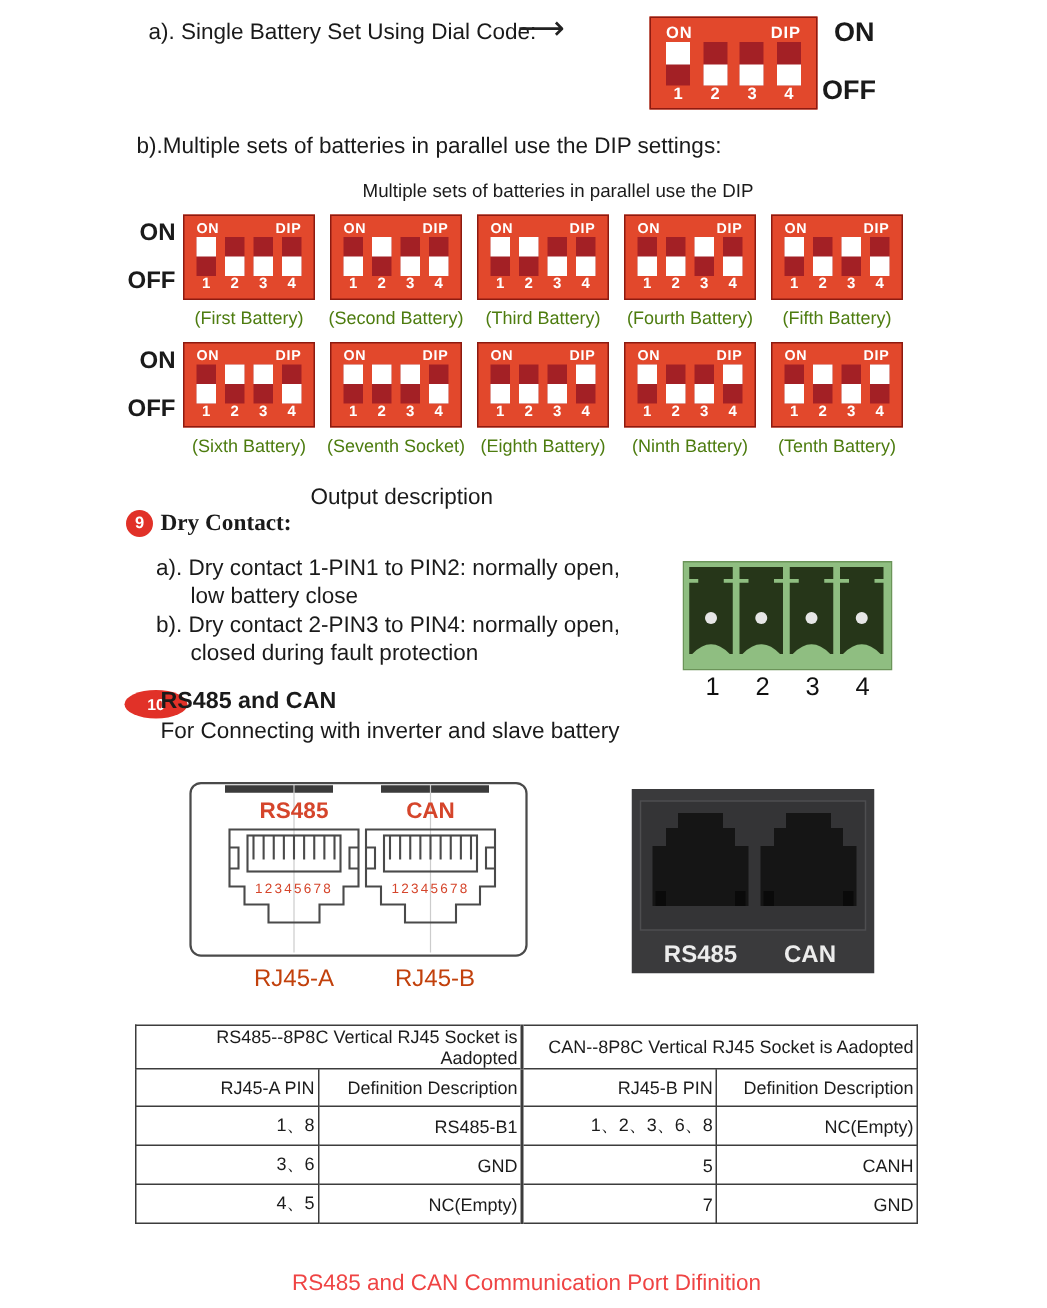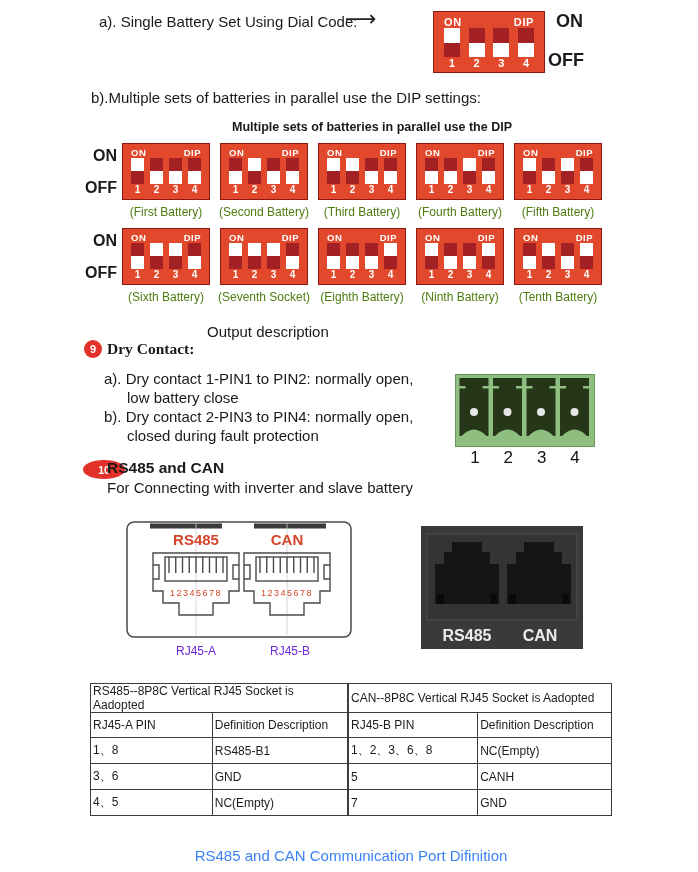--- a/index.html
+++ b/index.html
@@ -41,35 +41,35 @@
               font-weight:bold;font-size:16px;}
 
   .badge{position:absolute;background:var(--badge-red);color:#fff;border-radius:50%;
          display:flex;align-items:center;justify-content:center;font-weight:bold;}
   .arrow{font-size:22px;color:#222;}
 
   .pin-row{position:absolute;display:flex;justify-content:space-between;
            padding:0 8px;font-size:17px;color:#111;}
   .pin-row span{width:24px;text-align:center;}
 
-  .rj-caption{position:absolute;width:100px;text-align:center;font-size:12px;color:#6d28d9;}
+  .rj-caption{position:absolute;width:100px;text-align:center;font-size:16px;color:#c2410c;}
 
   table#ports-table{position:absolute;left:90px;top:683px;width:522px;
         border-collapse:collapse;border:1.5px solid #3c3c3c;font-size:12px;color:#1c1c1c;}
-  #ports-table th,#ports-table td{border:1px solid #3c3c3c;text-align:left;
+  #ports-table th,#ports-table td{border:1px solid #3c3c3c;text-align:right;
         font-weight:normal;padding:0 2px;}
   #ports-table .group-row th{height:25px;}
   #ports-table .group-row th:nth-child(2){border-left:2px solid #3c3c3c;}
   #ports-table .colhead-row th{height:25px;}
   #ports-table .colhead-row th:nth-child(3),
   #ports-table tbody td:nth-child(3){border-left:2px solid #3c3c3c;}
   #ports-table tbody td{height:26px;margin-top:16px;}
 
   .footer-caption{position:absolute;left:90px;top:847px;width:522px;
-        text-align:center;font-size:15px;color:#3b82f6;}
+        text-align:center;font-size:15px;color:#ef4444;}
   svg text{font-family:"Liberation Sans","DejaVu Sans",sans-serif;}
 </style>
 </head>
 <body>
 
 <div class="page">
 
   <div class="abs t15" style="left:99px;top:12px;">a). Single Battery Set Using Dial Code:</div>
   <div class="abs arrow" style="left:345px;top:6px;">⟶</div>
   <div class="abs" style="left:433px;top:11px;" id="dip-single">
@@ -97,21 +97,21 @@
           <span>2</span>
           <span>3</span>
           <span>4</span>
         </div>
       </div>
     </div>
   <div class="abs bold" style="left:556px;top:11px;font-size:18px;">ON</div>
   <div class="abs bold" style="left:548px;top:50px;font-size:18px;">OFF</div>
 
   <div class="abs t15" style="left:91px;top:88px;">b).Multiple sets of batteries in parallel use the DIP settings:</div>
-  <div class="abs" style="left:132px;top:120px;width:480px;text-align:center;font-size:12.5px;font-weight:bold;">Multiple sets of batteries in parallel use the DIP</div>
+  <div class="abs" style="left:132px;top:120px;width:480px;text-align:center;font-size:12.5px;">Multiple sets of batteries in parallel use the DIP</div>
 
   <div class="side-label" style="top:147px;">ON</div>
   <div class="side-label" style="top:179px;">OFF</div>
   <div class="dip-row" id="dip-row-1" style="left:122px;top:143px;">
       <div class="dip-cell">
         <div class="dip dip-sm">
           <div class="dip-head">
             <span>ON</span>
             <span>DIP</span>
           </div>

